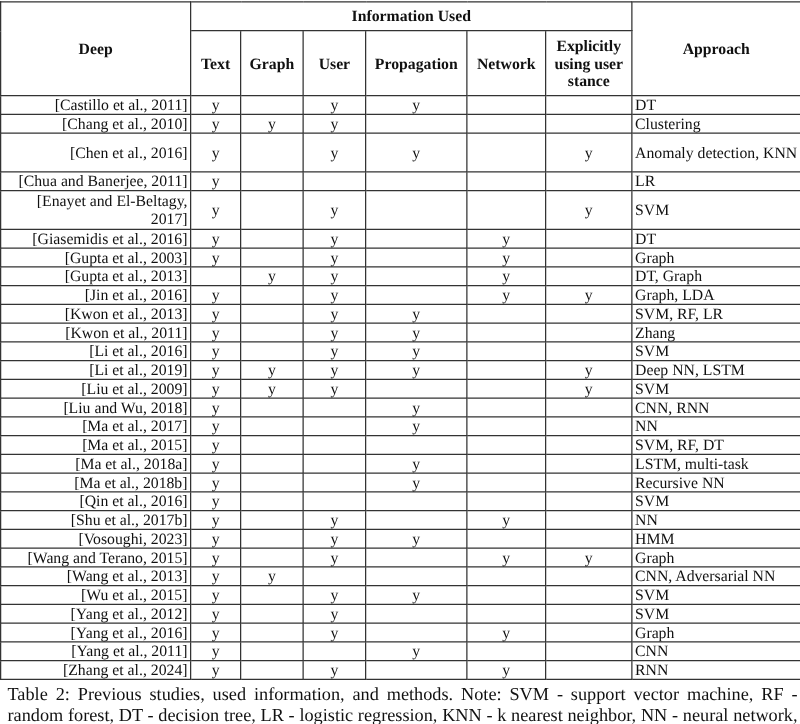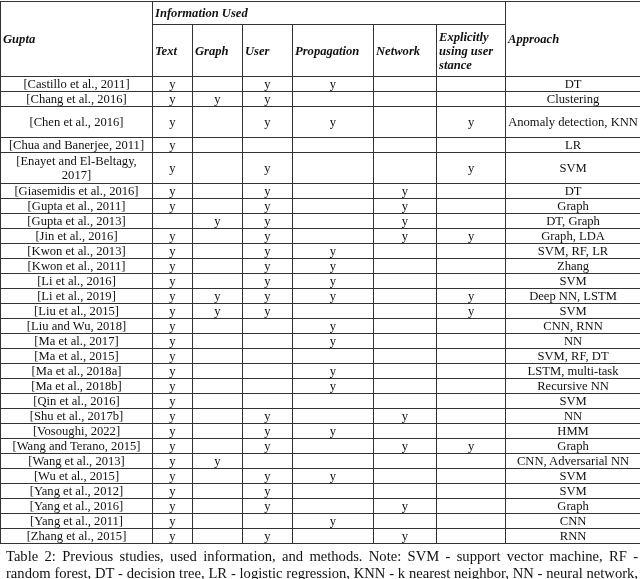--- a/index.html
+++ b/index.html
@@ -1,47 +1,47 @@
 <!DOCTYPE html>
 <html><head>
 <meta charset="utf-8">
 <style>
   html, body { margin:0; padding:0; background:#ffffff; }
   body { width:640px; height:579px; overflow:hidden; font-family:"Liberation Serif", "DejaVu Serif", serif; color:#111; }
   table.t { border-collapse:collapse; width:640px; table-layout:fixed; position:absolute; left:0; top:1px; }
   table.t td, table.t th { border:1px solid #333; padding:0 2px; font-size:12.6px; line-height:14px; }
-  table.t th { font-weight:bold; text-align:left; vertical-align:middle; font-size:12.6px;font-style:italic; }
+  table.t th { font-weight:bold; text-align:center; vertical-align:middle; font-size:12.6px; }
   th.info { height:22px; }
   th.sub { height:51px; }
   th.stance { line-height:14.5px; }
-  td.study { text-align:center; padding-left:6px; white-space:nowrap; }
+  td.study { text-align:right; padding-left:6px; white-space:nowrap; }
   td.study.wrap { white-space:normal; line-height:14.5px; }
   td.c { text-align:center; }
-  td.app { text-align:center; }
+  td.app { }
   tr.r1 td { height:14px; }
   tr.r2 td { height:30px; }
   .caption { position:absolute; left:6px; top:548px; width:632px; font-size:14.6px; line-height:17px; color:#111; text-align:justify; }
 </style>
 </head>
 <body>
 
 <table class="t">
   <colgroup>
     <col style="width:152px">
       <col style="width:40px">
       <col style="width:50px">
       <col style="width:50px">
     <col style="width:81px">
       <col style="width:63px">
       <col style="width:69px">
       <col style="width:135px">
   </colgroup>
   <thead>
     <tr>
-      <th rowspan="2">Gupta</th>
+      <th rowspan="2">Deep</th>
       <th colspan="6" class="info">Information Used</th>
       <th rowspan="2">Approach</th>
     </tr>
     <tr>
       <th class="sub">Text</th>
       <th class="sub">Graph</th>
       <th class="sub">User</th>
       <th class="sub">Propagation</th>
       <th class="sub">Network</th>
       <th class="sub stance">Explicitly using user stance</th>
@@ -52,21 +52,21 @@
         <td class="study">[Castillo et al., 2011]</td>
         <td class="c">y</td>
         <td class="c"></td>
         <td class="c">y</td>
         <td class="c">y</td>
         <td class="c"></td>
         <td class="c"></td>
         <td class="app">DT</td>
       </tr>
       <tr class="r1">
-        <td class="study">[Chang et al., 2016]</td>
+        <td class="study">[Chang et al., 2010]</td>
         <td class="c">y</td>
         <td class="c">y</td>
         <td class="c">y</td>
         <td class="c"></td>
         <td class="c"></td>
         <td class="c"></td>
         <td class="app">Clustering</td>
       </tr>
       <tr class="r2">
         <td class="study wrap">[Chen et al., 2016]</td>
@@ -102,21 +102,21 @@
         <td class="study">[Giasemidis et al., 2016]</td>
         <td class="c">y</td>
         <td class="c"></td>
         <td class="c">y</td>
         <td class="c"></td>
         <td class="c">y</td>
         <td class="c"></td>
         <td class="app">DT</td>
       </tr>
       <tr class="r1">
-        <td class="study">[Gupta et al., 2011]</td>
+        <td class="study">[Gupta et al., 2003]</td>
         <td class="c">y</td>
         <td class="c"></td>
         <td class="c">y</td>
         <td class="c"></td>
         <td class="c">y</td>
         <td class="c"></td>
         <td class="app">Graph</td>
       </tr>
       <tr class="r1">
         <td class="study">[Gupta et al., 2013]</td>
@@ -172,21 +172,21 @@
         <td class="study">[Li et al., 2019]</td>
         <td class="c">y</td>
         <td class="c">y</td>
         <td class="c">y</td>
         <td class="c">y</td>
         <td class="c"></td>
         <td class="c">y</td>
         <td class="app">Deep NN, LSTM</td>
       </tr>
       <tr class="r1">
-        <td class="study">[Liu et al., 2015]</td>
+        <td class="study">[Liu et al., 2009]</td>
         <td class="c">y</td>
         <td class="c">y</td>
         <td class="c">y</td>
         <td class="c"></td>
         <td class="c"></td>
         <td class="c">y</td>
         <td class="app">SVM</td>
       </tr>
       <tr class="r1">
         <td class="study">[Liu and Wu, 2018]</td>
@@ -252,21 +252,21 @@
         <td class="study">[Shu et al., 2017b]</td>
         <td class="c">y</td>
         <td class="c"></td>
         <td class="c">y</td>
         <td class="c"></td>
         <td class="c">y</td>
         <td class="c"></td>
         <td class="app">NN</td>
       </tr>
       <tr class="r1">
-        <td class="study">[Vosoughi, 2022]</td>
+        <td class="study">[Vosoughi, 2023]</td>
         <td class="c">y</td>
         <td class="c"></td>
         <td class="c">y</td>
         <td class="c">y</td>
         <td class="c"></td>
         <td class="c"></td>
         <td class="app">HMM</td>
       </tr>
       <tr class="r1">
         <td class="study">[Wang and Terano, 2015]</td>
@@ -322,21 +322,21 @@
         <td class="study">[Yang et al., 2011]</td>
         <td class="c">y</td>
         <td class="c"></td>
         <td class="c"></td>
         <td class="c">y</td>
         <td class="c"></td>
         <td class="c"></td>
         <td class="app">CNN</td>
       </tr>
       <tr class="r1">
-        <td class="study">[Zhang et al., 2015]</td>
+        <td class="study">[Zhang et al., 2024]</td>
         <td class="c">y</td>
         <td class="c"></td>
         <td class="c">y</td>
         <td class="c"></td>
         <td class="c">y</td>
         <td class="c"></td>
         <td class="app">RNN</td>
       </tr>
     </tbody>
 </table>

